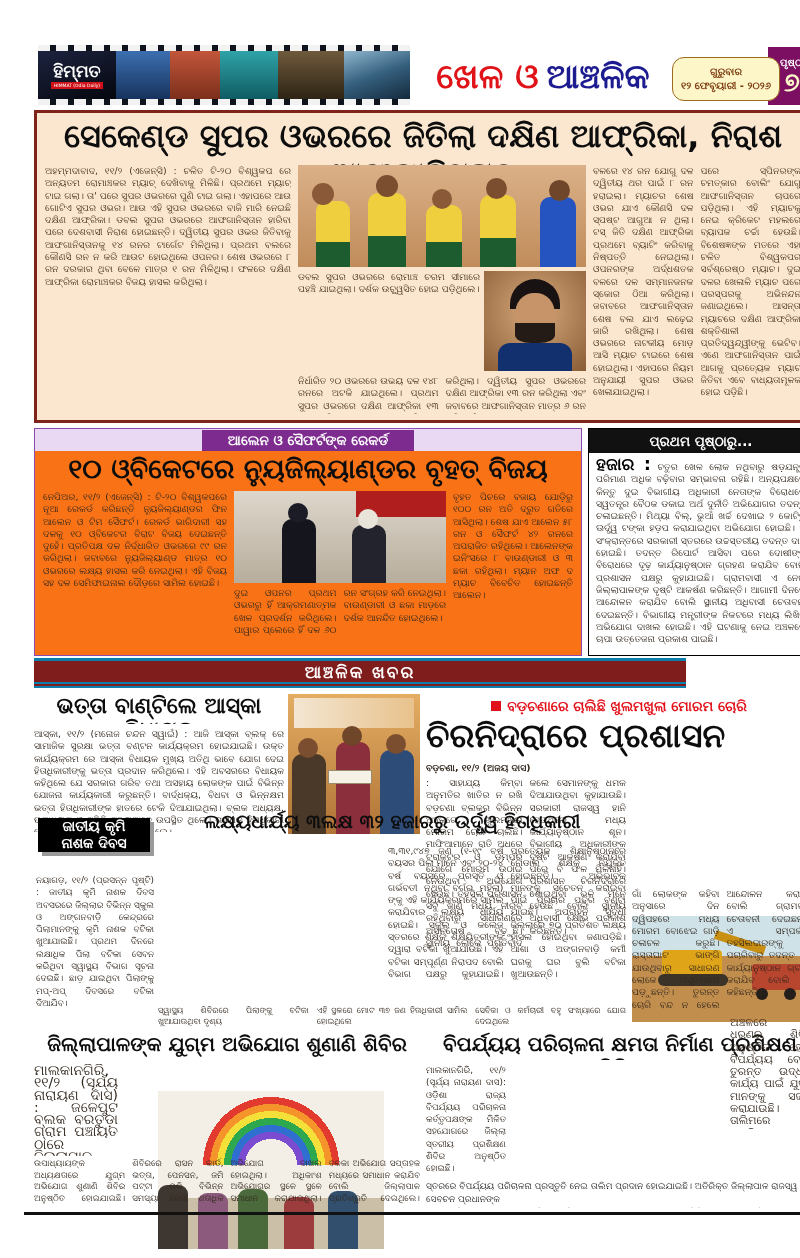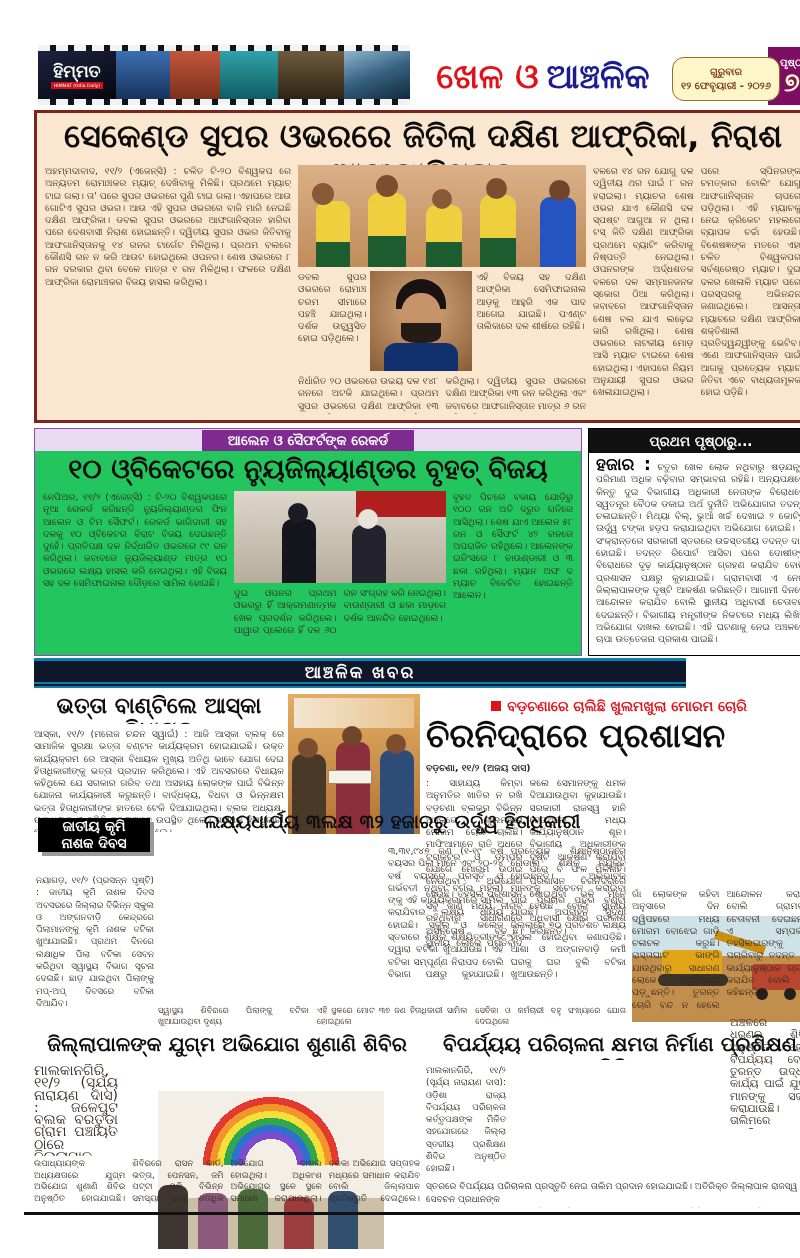--- a/index.html
+++ b/index.html
@@ -38,36 +38,36 @@
   .lrow{display:flex;gap:4px;height:100px;}
   .lcr{flex:1;column-count:2;column-gap:7px;}
   .cols2{column-count:2;column-gap:7px;}
   .leadtxt{color:#46301c;}
 
   
   .ph{position:relative;overflow:hidden;background:#c8c0b4;}
   .pshape{position:absolute;}
 
   
-  .nzbox{left:10px;top:428px;width:548px;height:228px;border:1.5px solid #8d4bb0;box-sizing:border-box;background:#22c55e;}
+  .nzbox{left:10px;top:428px;width:548px;height:228px;border:1.5px solid #8d4bb0;box-sizing:border-box;background:#f97316;}
   .nzstrip{height:22px;background:#e9d9f2;display:flex;align-items:center;justify-content:center;}
   .nzbanner{background:#7d2b8f;color:#fff;font-weight:700;font-size:13.5px;padding:2px 26px;}
   .nzhead{text-align:center;font-size:27px;line-height:1.15;margin-top:2px;}
   .nzbody{position:absolute;top:62px;left:8px;right:8px;bottom:6px;display:flex;gap:7px;}
   .nc1{width:184px;} .ncm{width:212px;display:flex;flex-direction:column;gap:4px;} .nc3{flex:1;}
 
   
   .jumpbox{left:564px;top:428px;width:226px;height:228px;border:1.5px solid #000;box-sizing:border-box;background:#fff;}
   .jumpbar{height:24px;background:#111;color:#fff;display:flex;align-items:center;justify-content:center;
     font-weight:700;font-size:13.5px;}
   .jumpbody{padding:5px 7px;height:192px;}
   .jlead{font-weight:700;font-size:17px;color:#000;}
 
   
-  .regbanner{left:10px;top:658px;width:652px;height:30px;background:#0f172a;border-top:3px solid #0d7fae;
+  .regbanner{left:10px;top:658px;width:652px;height:30px;background:#7f1d1d;border-top:3px solid #0d7fae;
     border-bottom:6px double #0d7fae;box-sizing:border-box;display:flex;align-items:center;justify-content:center;
     color:#fff;font-weight:700;font-size:17px;letter-spacing:2px;}
 
   
   .askahead{left:10px;top:694px;width:250px;font-size:22px;text-align:center;line-height:1.1;height:30px;overflow:hidden;}
   .askabody{left:10px;top:728px;width:250px;height:104px;}
   .kicker{left:402px;top:698px;width:386px;height:18px;color:#e2121a;font-weight:700;font-size:14px;
     text-align:center;overflow:hidden;white-space:nowrap;}
   .sqbullet{display:inline-block;width:10px;height:10px;background:#e2121a;margin-right:6px;}
   .badahead{left:402px;top:716px;width:386px;height:44px;font-size:33px;overflow:hidden;}
@@ -143,21 +143,20 @@
           <div class="pshape" style="right:16px;bottom:66px;width:21px;height:21px;border-radius:50%;background:#70462a;"></div>
         </div>
         <div class="lrow">
           <div class="t leadtxt" style="flex:1;">ଡବଲ ସୁପର ଓଭରରେ ରୋମାଞ୍ଚ ଚରମ ସୀମାରେ ପହଞ୍ଚି ଯାଇଥିଲା। ଦର୍ଶକ ଉଚ୍ଛ୍ୱସିତ ହୋଇ ପଡ଼ିଥିଲେ।</div>
           <div class="ph" style="width:102px;height:100px;background:radial-gradient(circle at 50% 40%,#d8aa7c,#8a5c36);">
             <div class="pshape" style="left:26px;top:8px;width:50px;height:30px;border-radius:26px 26px 0 0;background:#191212;"></div>
             <div class="pshape" style="left:31px;top:22px;width:40px;height:48px;border-radius:45%;background:#c69468;"></div>
             <div class="pshape" style="left:31px;top:52px;width:40px;height:20px;border-radius:0 0 40% 40%;background:#241a16;"></div>
             <div class="pshape" style="left:14px;top:72px;width:74px;height:28px;border-radius:12px 12px 0 0;background:#12306e;"></div>
           </div>
-          <div class="t leadtxt" style="flex:1.6;">ଏହି ବିଜୟ ସହ ଦକ୍ଷିଣ ଆଫ୍ରିକା ସେମିଫାଇନାଲ ଆଡ଼କୁ ଆହୁରି ଏକ ପାଦ ଆଗେଇ ଯାଇଛି। ପଏଣ୍ଟ ତାଲିକାରେ ଦଳ ଶୀର୍ଷରେ ରହିଛି।</div>
         </div>
         <div class="t leadtxt cols2" style="flex:1;">ନିର୍ଧାରିତ ୨୦ ଓଭରରେ ଉଭୟ ଦଳ ୧୪୮ ରନରେ ଅଟକି ଯାଇଥିଲେ। ପ୍ରଥମ ସୁପର ଓଭରରେ ଦକ୍ଷିଣ ଆଫ୍ରିକା ୧୩ ରନ କରିଥିବା ବେଳେ ଆଫଗାନିସ୍ତାନ ମଧ୍ୟ ୧୩ ରନ କରି ମ୍ୟାଚକୁ ପୁଣି ଟାଇ କରିଥିଲା। ଦ୍ୱିତୀୟ ସୁପର ଓଭରରେ ଦକ୍ଷିଣ ଆଫ୍ରିକା ୧୩ ରନ କରିଥିଲା ଏବଂ ଜବାବରେ ଆଫଗାନିସ୍ତାନ ମାତ୍ର ୬ ରନ କରି ପାରିଥିଲା।</div>
       </div>
       <div class="lcr">
         <div class="t leadtxt">ବଳରେ ୧୪ ରନ ଯୋଗୁ ଦଳ ଦ୍ୱିତୀୟ ଥର ପାଇଁ ୮ ରନ ହରାଇଲା। ମ୍ୟାଚର ଶେଷ ଓଭର ଯାଏ କୌଣସି ଦଳ ସ୍ପଷ୍ଟ ଆଗୁଆ ନ ଥିଲା। ଟସ୍ ଜିତି ଦକ୍ଷିଣ ଆଫ୍ରିକା ପ୍ରଥମେ ବ୍ୟାଟିଂ କରିବାକୁ ନିଷ୍ପତ୍ତି ନେଇଥିଲା। ଓପନରଙ୍କ ଅର୍ଦ୍ଧଶତକ ବଳରେ ଦଳ ସମ୍ମାନଜନକ ସ୍କୋର ଠିଆ କରିଥିଲା। ଜବାବରେ ଆଫଗାନିସ୍ତାନ ଶେଷ ବଲ ଯାଏ ଲଢ଼େଇ ଜାରି ରଖିଥିଲା। ଶେଷ ଓଭରରେ ନାଟକୀୟ ମୋଡ଼ ଆସି ମ୍ୟାଚ ଟାଇରେ ଶେଷ ହୋଇଥିଲା। ଏହାପରେ ନିୟମ ଅନୁଯାୟୀ ସୁପର ଓଭର ଖେଳାଯାଇଥିଲା।</div>
         <div class="t leadtxt">ପରେ ସ୍ପିନରଙ୍କ ଚମତ୍କାର ବୋଲିଂ ଯୋଗୁ ଆଫଗାନିସ୍ତାନ ଚାପରେ ପଡ଼ିଥିଲା। ଏହି ମ୍ୟାଚକୁ ନେଇ କ୍ରିକେଟ ମହଲରେ ବ୍ୟାପକ ଚର୍ଚ୍ଚା ହେଉଛି। ବିଶେଷଜ୍ଞଙ୍କ ମତରେ ଏହା ଚଳିତ ବିଶ୍ୱକପର ସର୍ବଶ୍ରେଷ୍ଠ ମ୍ୟାଚ। ଦୁଇ ଦଳର ଖେଳାଳି ମ୍ୟାଚ ପରେ ପରସ୍ପରକୁ ଅଭିନନ୍ଦନ ଜଣାଇଥିଲେ। ଆସନ୍ତା ମ୍ୟାଚରେ ଦକ୍ଷିଣ ଆଫ୍ରିକା ଶକ୍ତିଶାଳୀ ପ୍ରତିଦ୍ୱନ୍ଦ୍ୱୀଙ୍କୁ ଭେଟିବ। ଏଣେ ଆଫଗାନିସ୍ତାନ ପାଇଁ ଆଗକୁ ପ୍ରତ୍ୟେକ ମ୍ୟାଚ ଜିତିବା ଏବେ ବାଧ୍ୟତାମୂଳକ ହୋଇ ପଡ଼ିଛି।</div>
       </div>
     </div>
   </div>
 

